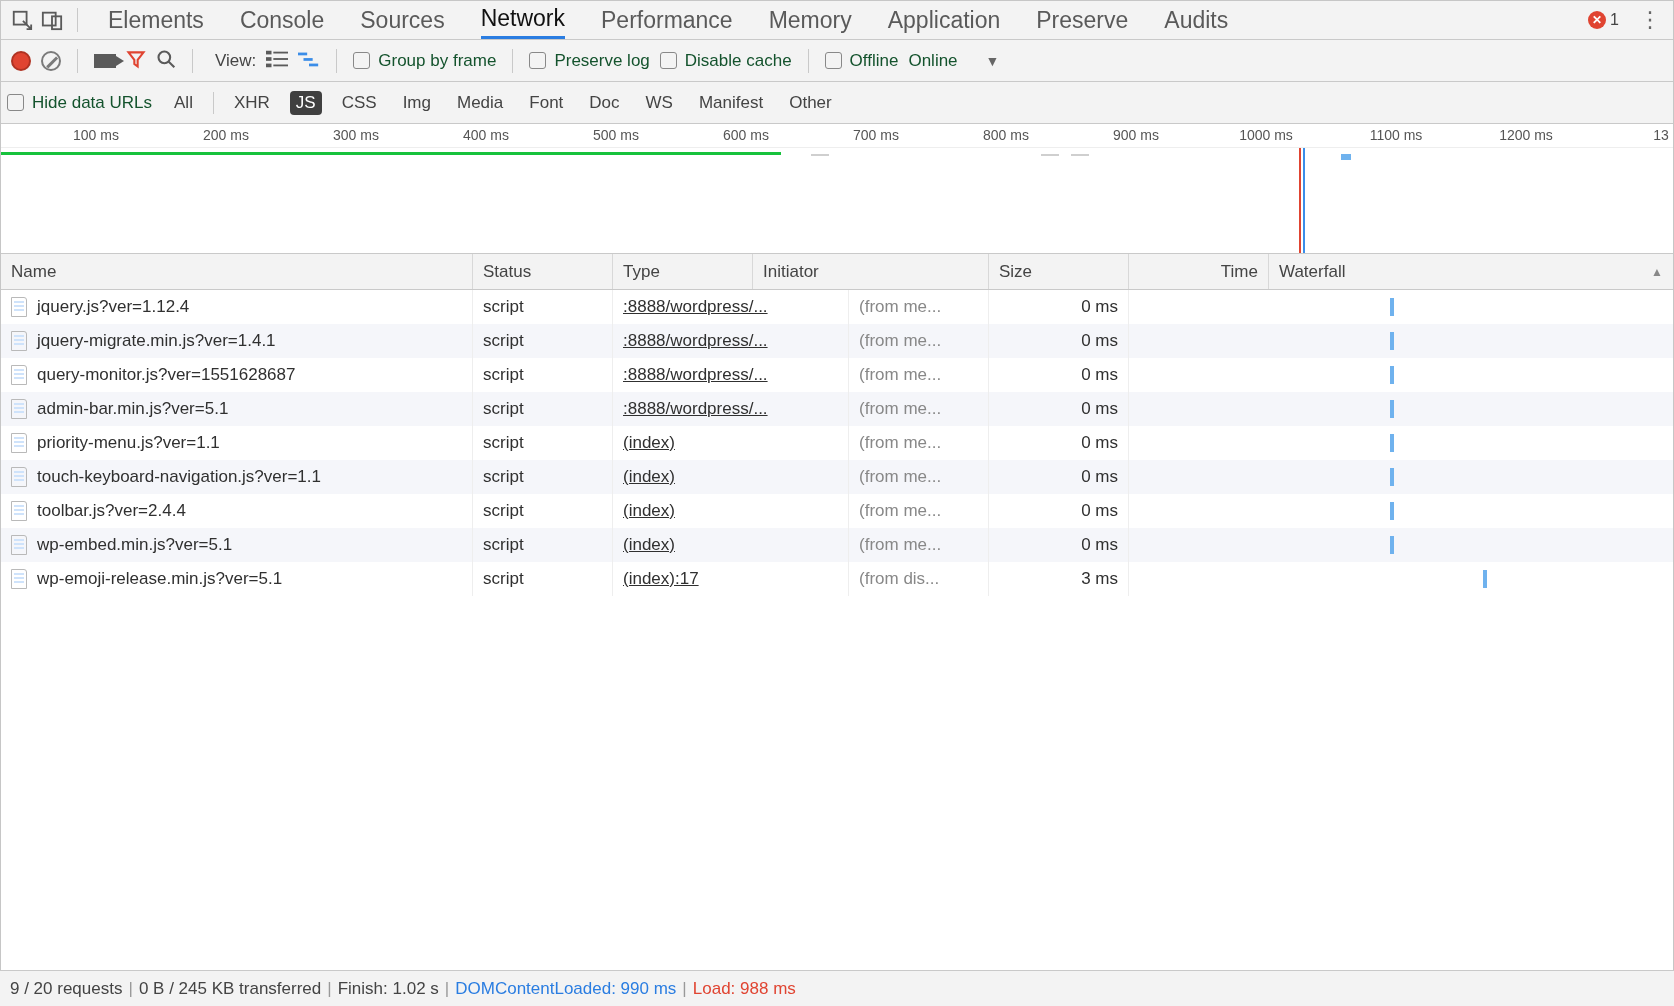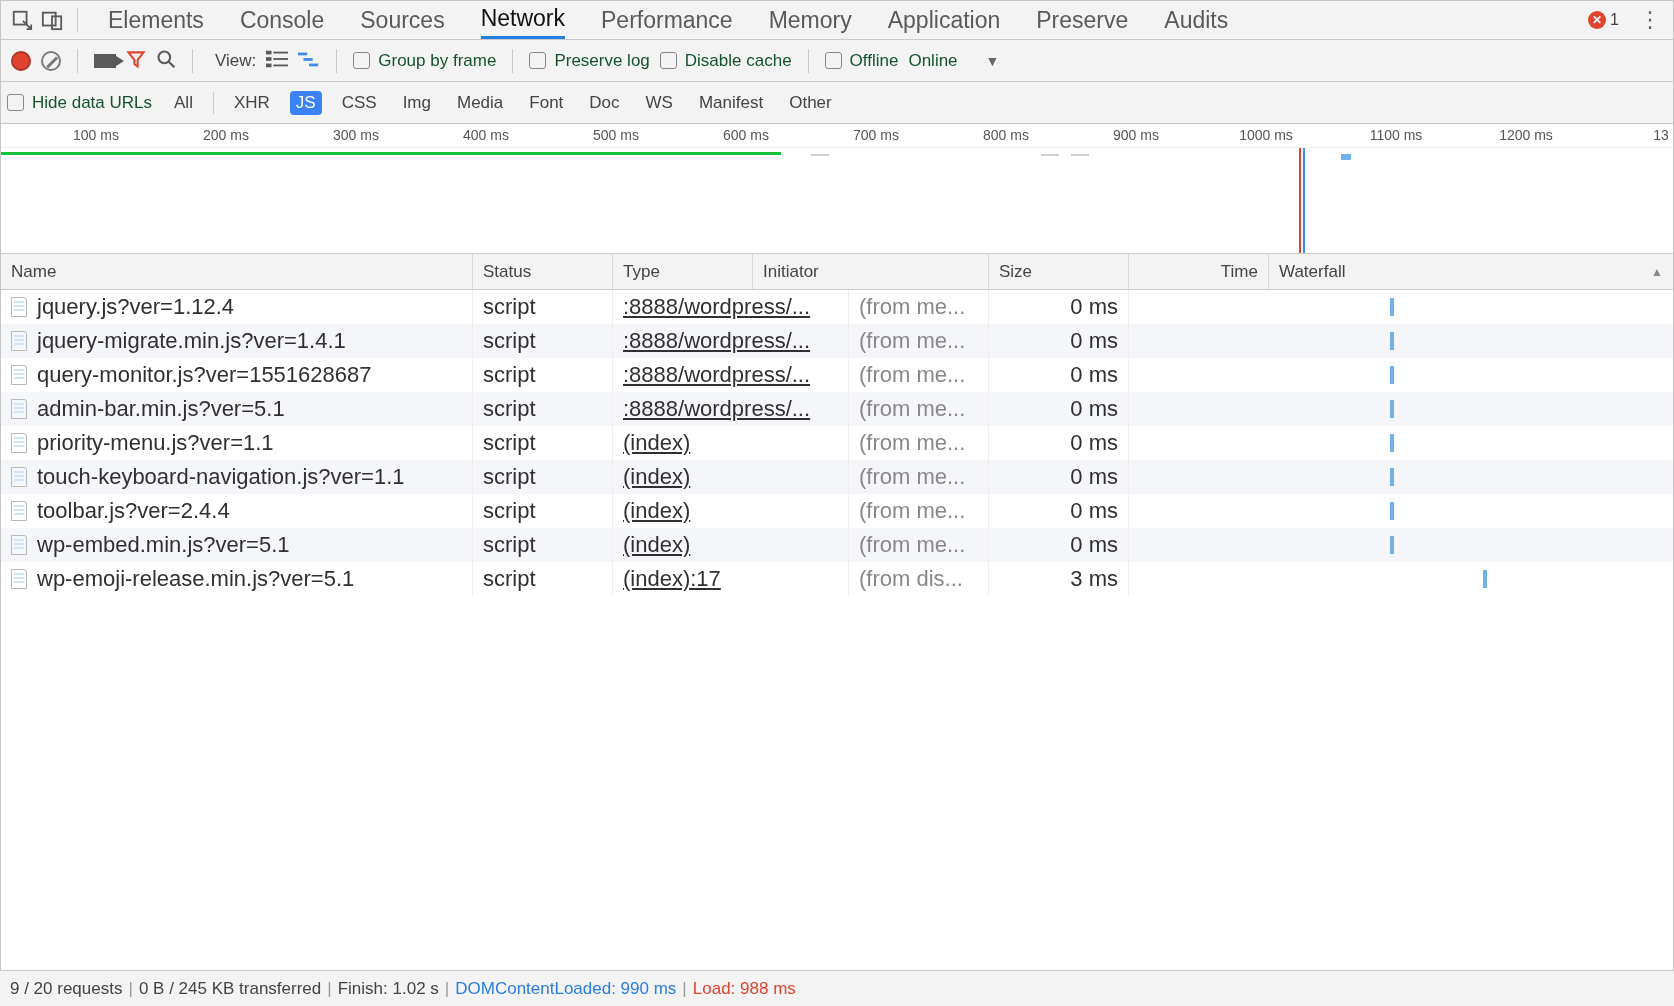--- a/index.html
+++ b/index.html
@@ -35,21 +35,21 @@
   .cb-lbl { font-size:17px; color:#14532d; }
   .cb-group { display:flex; align-items:center; gap:8px; }
   .offon { display:flex; align-items:center; gap:10px; }
   .dd-arrow { font-size:14px; color:#666; margin-left:18px;}
 
   
   .filterbar { display:flex; align-items:center; height:42px; border-bottom:1px solid #c9c9c9; background:#f3f3f3; padding:0 6px; gap:16px;}
   .filter-input { width:330px; height:30px; border:1.5px solid #2a7de1; background:#fff; padding:0 8px; font-size:16px; outline:none;}
   .filter-input::placeholder { color:#999;}
   .chip { font-size:17px; color:#444; padding:2px 6px; }
-  .chip.sel { background:#3b82f6; color:#fff; border-radius:4px; }
+  .chip.sel { background:#404040; color:#fff; border-radius:4px; }
   .chip-divider { width:1px; height:22px; background:#c9c9c9;}
   .filter-types { display:flex; align-items:center; gap:14px;}
 
   
   .overview { height:130px; border-bottom:1px solid #c9c9c9; position:relative; background:#fff;}
   .tick-row { display:flex; height:24px; position:relative; border-bottom:1px solid #eee;}
   .tick { position:absolute; top:3px; font-size:14px; color:#555; transform:translateX(-50%);}
   .ov-green { position:absolute; top:28px; left:0; width:780px; height:2.5px; background:#17c23c;}
   .ov-blueline { position:absolute; top:24px; bottom:0; width:2px; background:#3b8de8;}
   .ov-redline  { position:absolute; top:24px; bottom:0; width:2px; background:#e04431;}
@@ -60,21 +60,21 @@
   .thead { display:flex; height:36px; border-bottom:1px solid #c9c9c9; background:#f3f3f3;}
   .th { display:flex; align-items:center; padding:0 10px; font-size:17px; color:#444; border-right:1px solid #d8d8d8;}
   .th:last-child { border-right:none; position:relative;}
   .col-name{width:472px;} .col-status{width:140px;} .col-type{width:140px;}
   .col-init{width:236px;} .col-size{width:140px;} .col-time{width:140px; justify-content:flex-end;}
   .col-wf{flex:1;}
   .th .sort { position:absolute; right:10px; color:#888; font-size:12px;}
 
   
   .rows { height:550px; overflow:auto; background:#fff;}
-  .row { display:flex; height:34px; align-items:flex-start; font-size:22px;}
+  .row { display:flex; height:34px; align-items:flex-start; font-size:17px;}
   .row.odd { background:#fff; } .row.even { background:#f5f6fa;}
   .cell { padding:0 10px; border-right:1px solid #eee; height:100%; display:flex; align-items:center; overflow:hidden; white-space:nowrap; text-overflow:ellipsis;}
   .cell.name{width:472px;} .cell.type{width:140px;}
   .cell.init{width:236px;} .cell.init a{color:#303030;text-decoration:underline;}
   .cell.size{width:140px;color:#888;} .cell.time{width:140px;justify-content:flex-end;}
   .cell.wf{flex:1; position:relative; border-right:none;}
   .file-ico { width:16px; height:20px; border:1.5px solid #b9b9b9; margin-right:10px; position:relative; border-top-right-radius:3px;}
   .file-ico:before{content:"";position:absolute;top:3px;left:2px;right:2px;height:2px;background:#cfe3fb;box-shadow:0 4px 0 #cfe3fb,0 8px 0 #cfe3fb;}
   .wf-bar { position:absolute; top:8px; height:18px; width:4px; background:#6fb2ee;}
 

